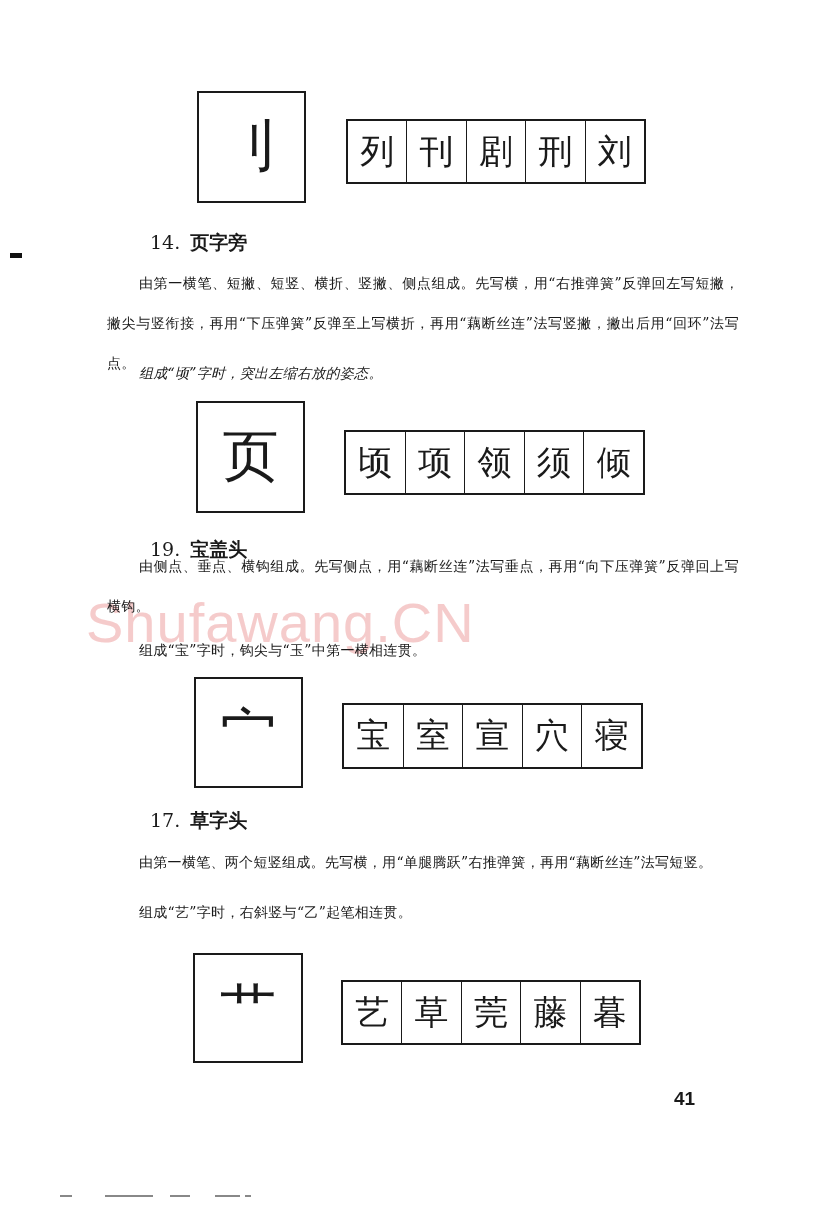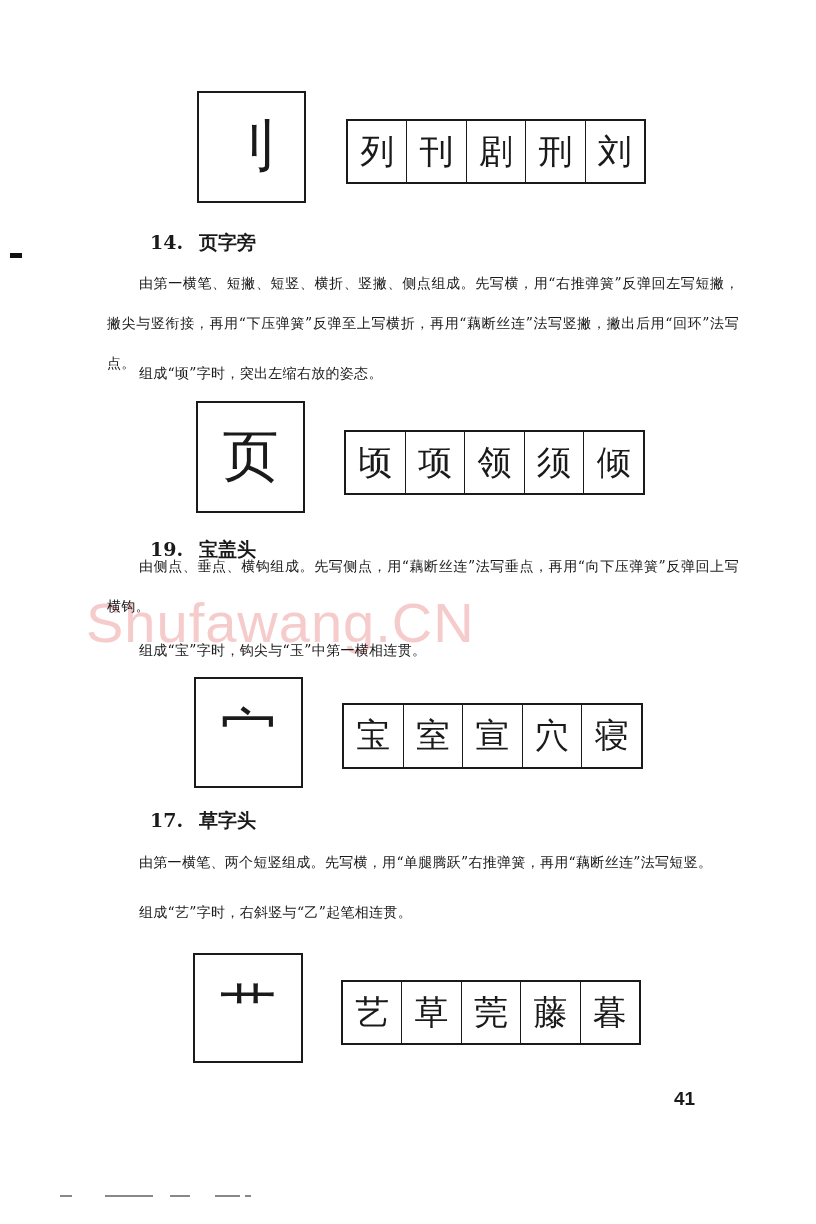--- a/index.html
+++ b/index.html
@@ -6,21 +6,21 @@
   body { width:816px; height:1224px; background:#ffffff; position:relative; overflow:hidden;
          font-family: "DejaVu Serif", "Liberation Serif", serif; color:#1a1a1a; }
   .bigbox { position:absolute; border:2px solid #1a1a1a; background:#fff;
             display:flex; align-items:center; justify-content:center;
             font-size:56px; font-family:"DejaVu Sans", sans-serif; }
   .row { position:absolute; display:flex; border:2px solid #1a1a1a; background:#fff; }
   .cell { flex:1; display:flex; align-items:center; justify-content:center;
           border-left:1.5px solid #1a1a1a; font-size:34px; font-family:"DejaVu Sans", sans-serif; }
   .cell:first-child { border-left:none; }
   .heading { position:absolute; font-size:19px; font-weight:bold; left:150px; }
-  .heading .num { font-weight:bold; margin-right:16px; }
+  .heading .num { font-weight:normal; margin-right:10px; }
   .para { position:absolute; left:107px; width:632px; font-size:14px; line-height:40px;
           text-align:justify; letter-spacing:0.3px; }
   .para.indent { text-indent:32px; }
   .watermark { position:absolute; left:86px; top:590px; font-family:"Liberation Sans", sans-serif;
                font-size:56px; color:#f4c3c3; letter-spacing:1px; opacity:0.85; z-index:5; pointer-events:none; }
   .pagenum { position:absolute; left:674px; top:1088px; font-family:"Liberation Sans", sans-serif;
              font-size:19px; font-weight:bold; }
   .margin-mark { position:absolute; left:10px; top:253px; width:12px; height:5px; background:#111; }
   .footer-marks { position:absolute; top:1195px; left:55px; height:3px; }
   .fm { position:absolute; top:0; height:2px; background:#888; }
@@ -50,21 +50,21 @@
   <div class="cell">刊</div>
   <div class="cell">剧</div>
   <div class="cell">刑</div>
   <div class="cell">刘</div>
 </div>
 
 <div class="heading" style="top:230px;">
   <span class="num">14.</span><span>页字旁</span>
 </div>
 <div class="para indent" style="top:263px;">由第一横笔、短撇、短竖、横折、竖撇、侧点组成。先写横，用“右推弹簧”反弹回左写短撇，撇尖与竖衔接，再用“下压弹簧”反弹至上写横折，再用“藕断丝连”法写竖撇，撇出后用“回环”法写点。</div>
-<div class="para indent" style="top:353px;">组成“顷”字时，突出左缩右放的姿态。</div>
+<div class="para indent" style="top:353px;font-style:italic;">组成“顷”字时，突出左缩右放的姿态。</div>
 
 <div class="bigbox" style="left:196px;top:401px;width:105px;height:108px;">
   <span>页</span>
 </div>
 <div class="row" style="left:344px;top:430px;width:297px;height:61px;">
   <div class="cell">顷</div>
   <div class="cell">项</div>
   <div class="cell">领</div>
   <div class="cell">须</div>
   <div class="cell">倾</div>

